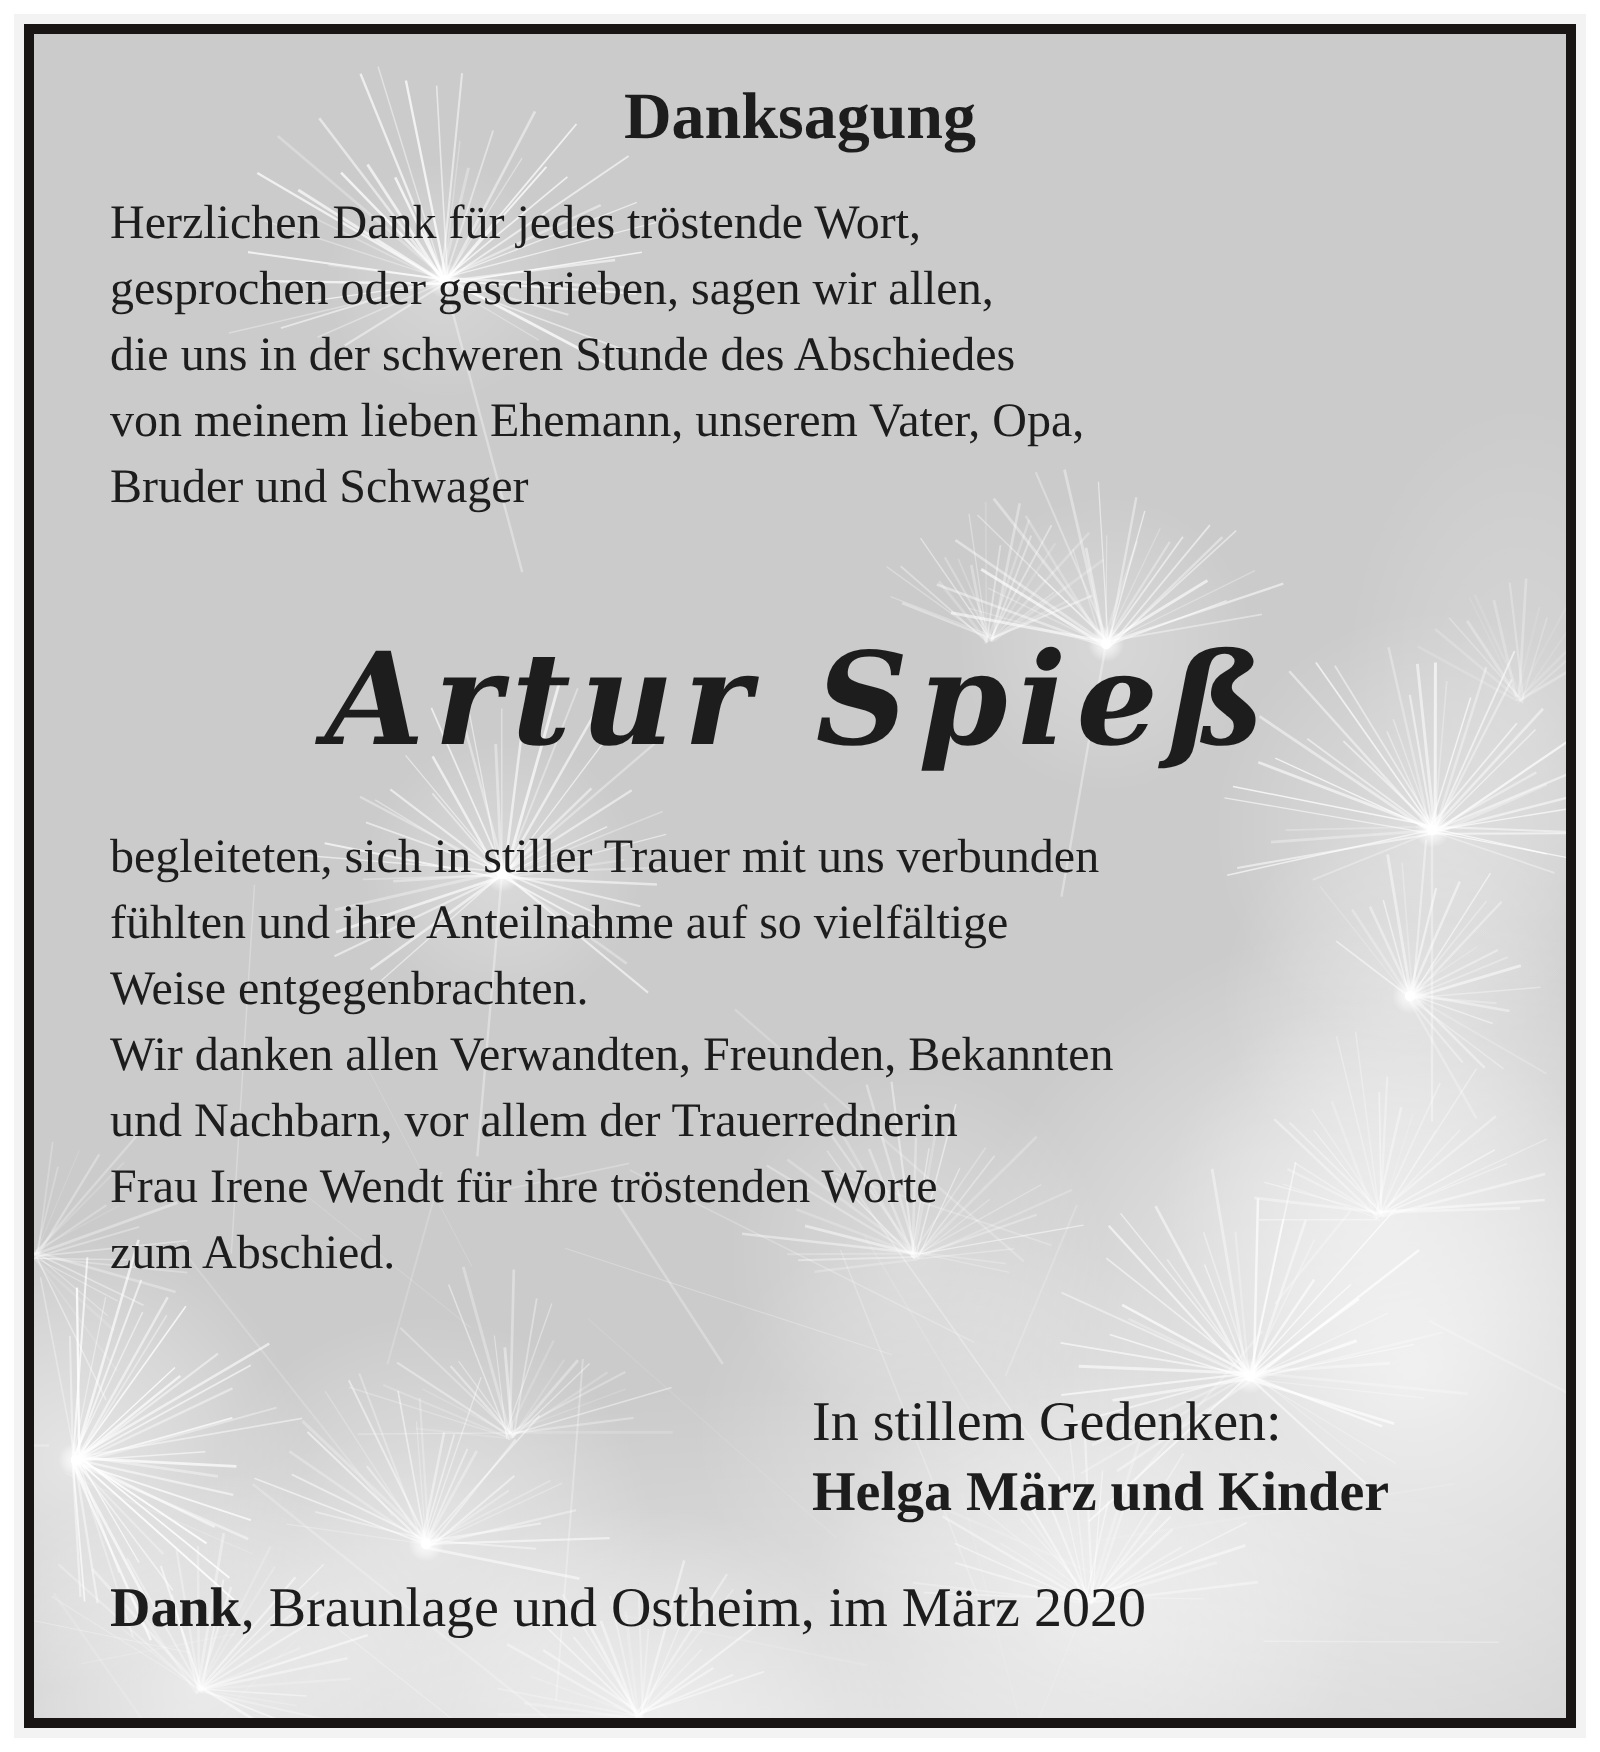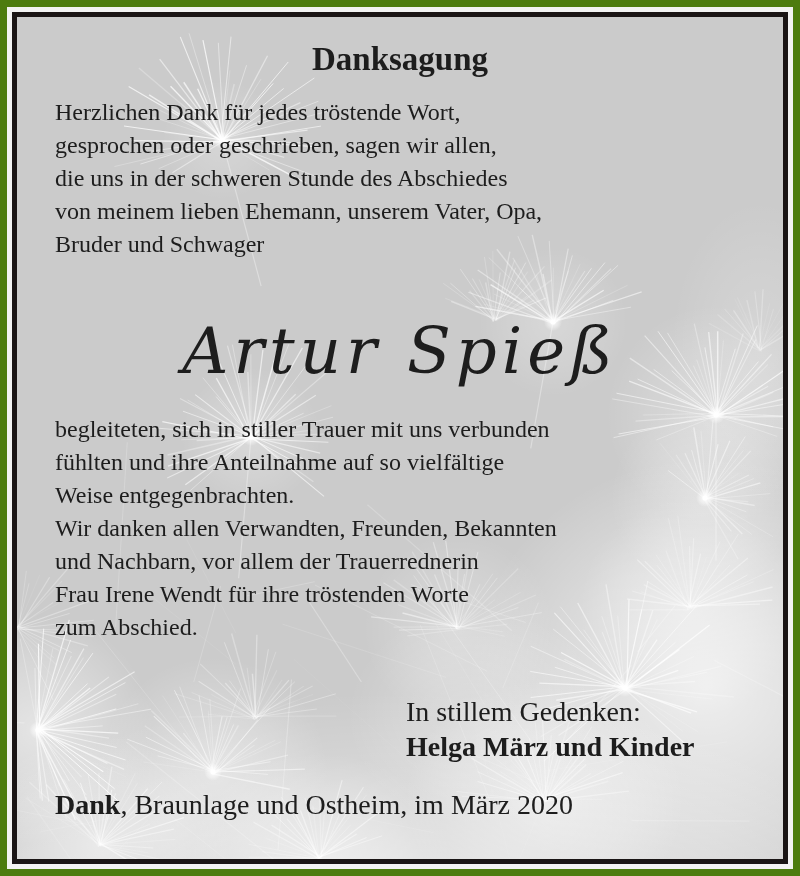--- a/index.html
+++ b/index.html
@@ -1,27 +1,27 @@
 <!DOCTYPE html>
 <html><head>
 <meta charset="utf-8">
 <style>
   html,body{margin:0;padding:0;background:#000;}
-  .page{position:relative;width:800px;height:876px;background:#4d7c0f;overflow:hidden;
+  .page{position:relative;width:800px;height:876px;background:#ffffff;overflow:hidden;
         font-family:"Liberation Serif",serif;color:#1d1d1d;}
   .stripe{position:absolute;left:7px;top:7px;right:7px;bottom:7px;background:#f3f3f3;}
   .inner{position:absolute;left:12px;top:12px;right:12px;bottom:12px;background:#1a1515;}
   .content{position:absolute;left:17px;top:17px;width:766px;height:842px;background:#cbcbcb;overflow:hidden;}
   .content svg{position:absolute;left:0;top:0;}
   .txt{position:absolute;white-space:pre-line;line-height:33px;font-size:24px;z-index:2;}
   .title{position:absolute;top:24px;left:0;width:766px;text-align:center;
          font-size:33px;font-weight:bold;z-index:2;}
   .intro{left:38px;top:79px;}
   .name{position:absolute;top:294px;left:0;width:766px;text-align:center;z-index:2;
-        font-family:"DejaVu Serif",serif;font-style:italic;font-weight:normal;
+        font-family:"DejaVu Serif",serif;font-style:italic;font-weight:bold;
         font-size:64px;letter-spacing:5px;line-height:80px;}
   .body2{left:38px;top:396px;}
   .gedenken{position:absolute;left:389px;top:677px;font-size:28px;line-height:35px;z-index:2;}
   .sig{font-weight:bold;}
   .placeline{position:absolute;left:38px;top:771px;font-size:28px;line-height:33px;z-index:2;}
   .pb{font-weight:bold;}
 </style>
 </head>
 <body>
 

